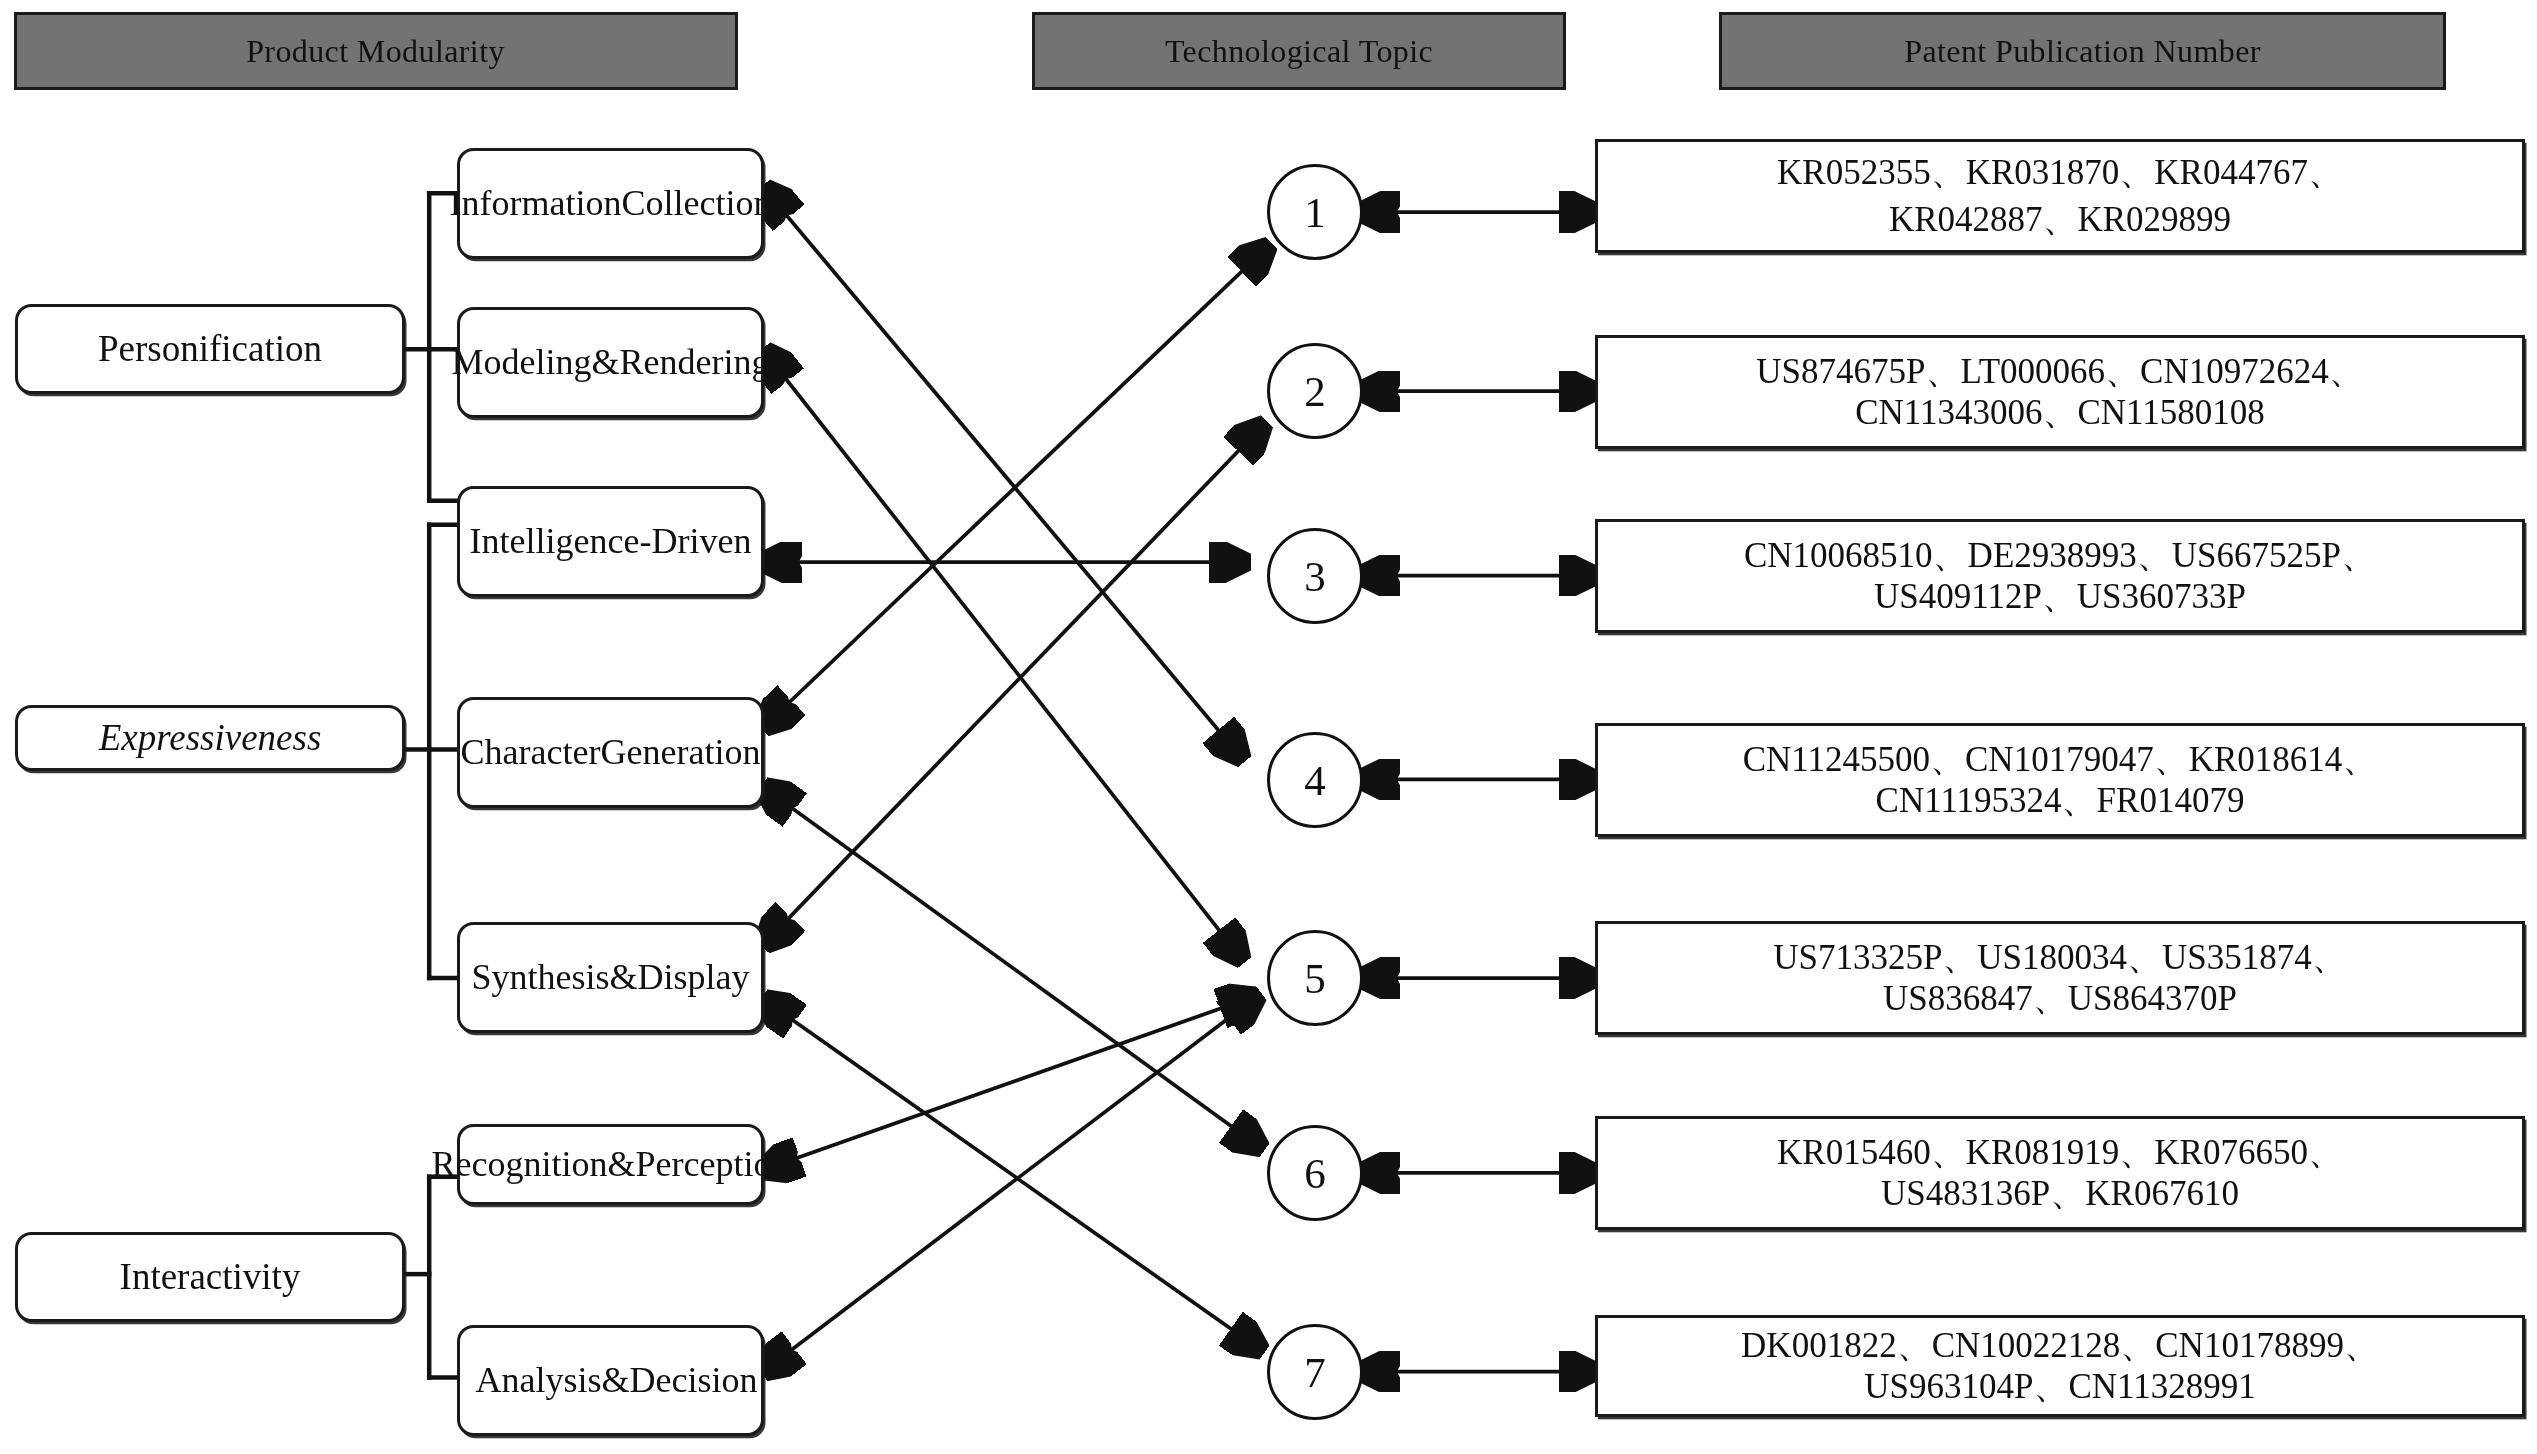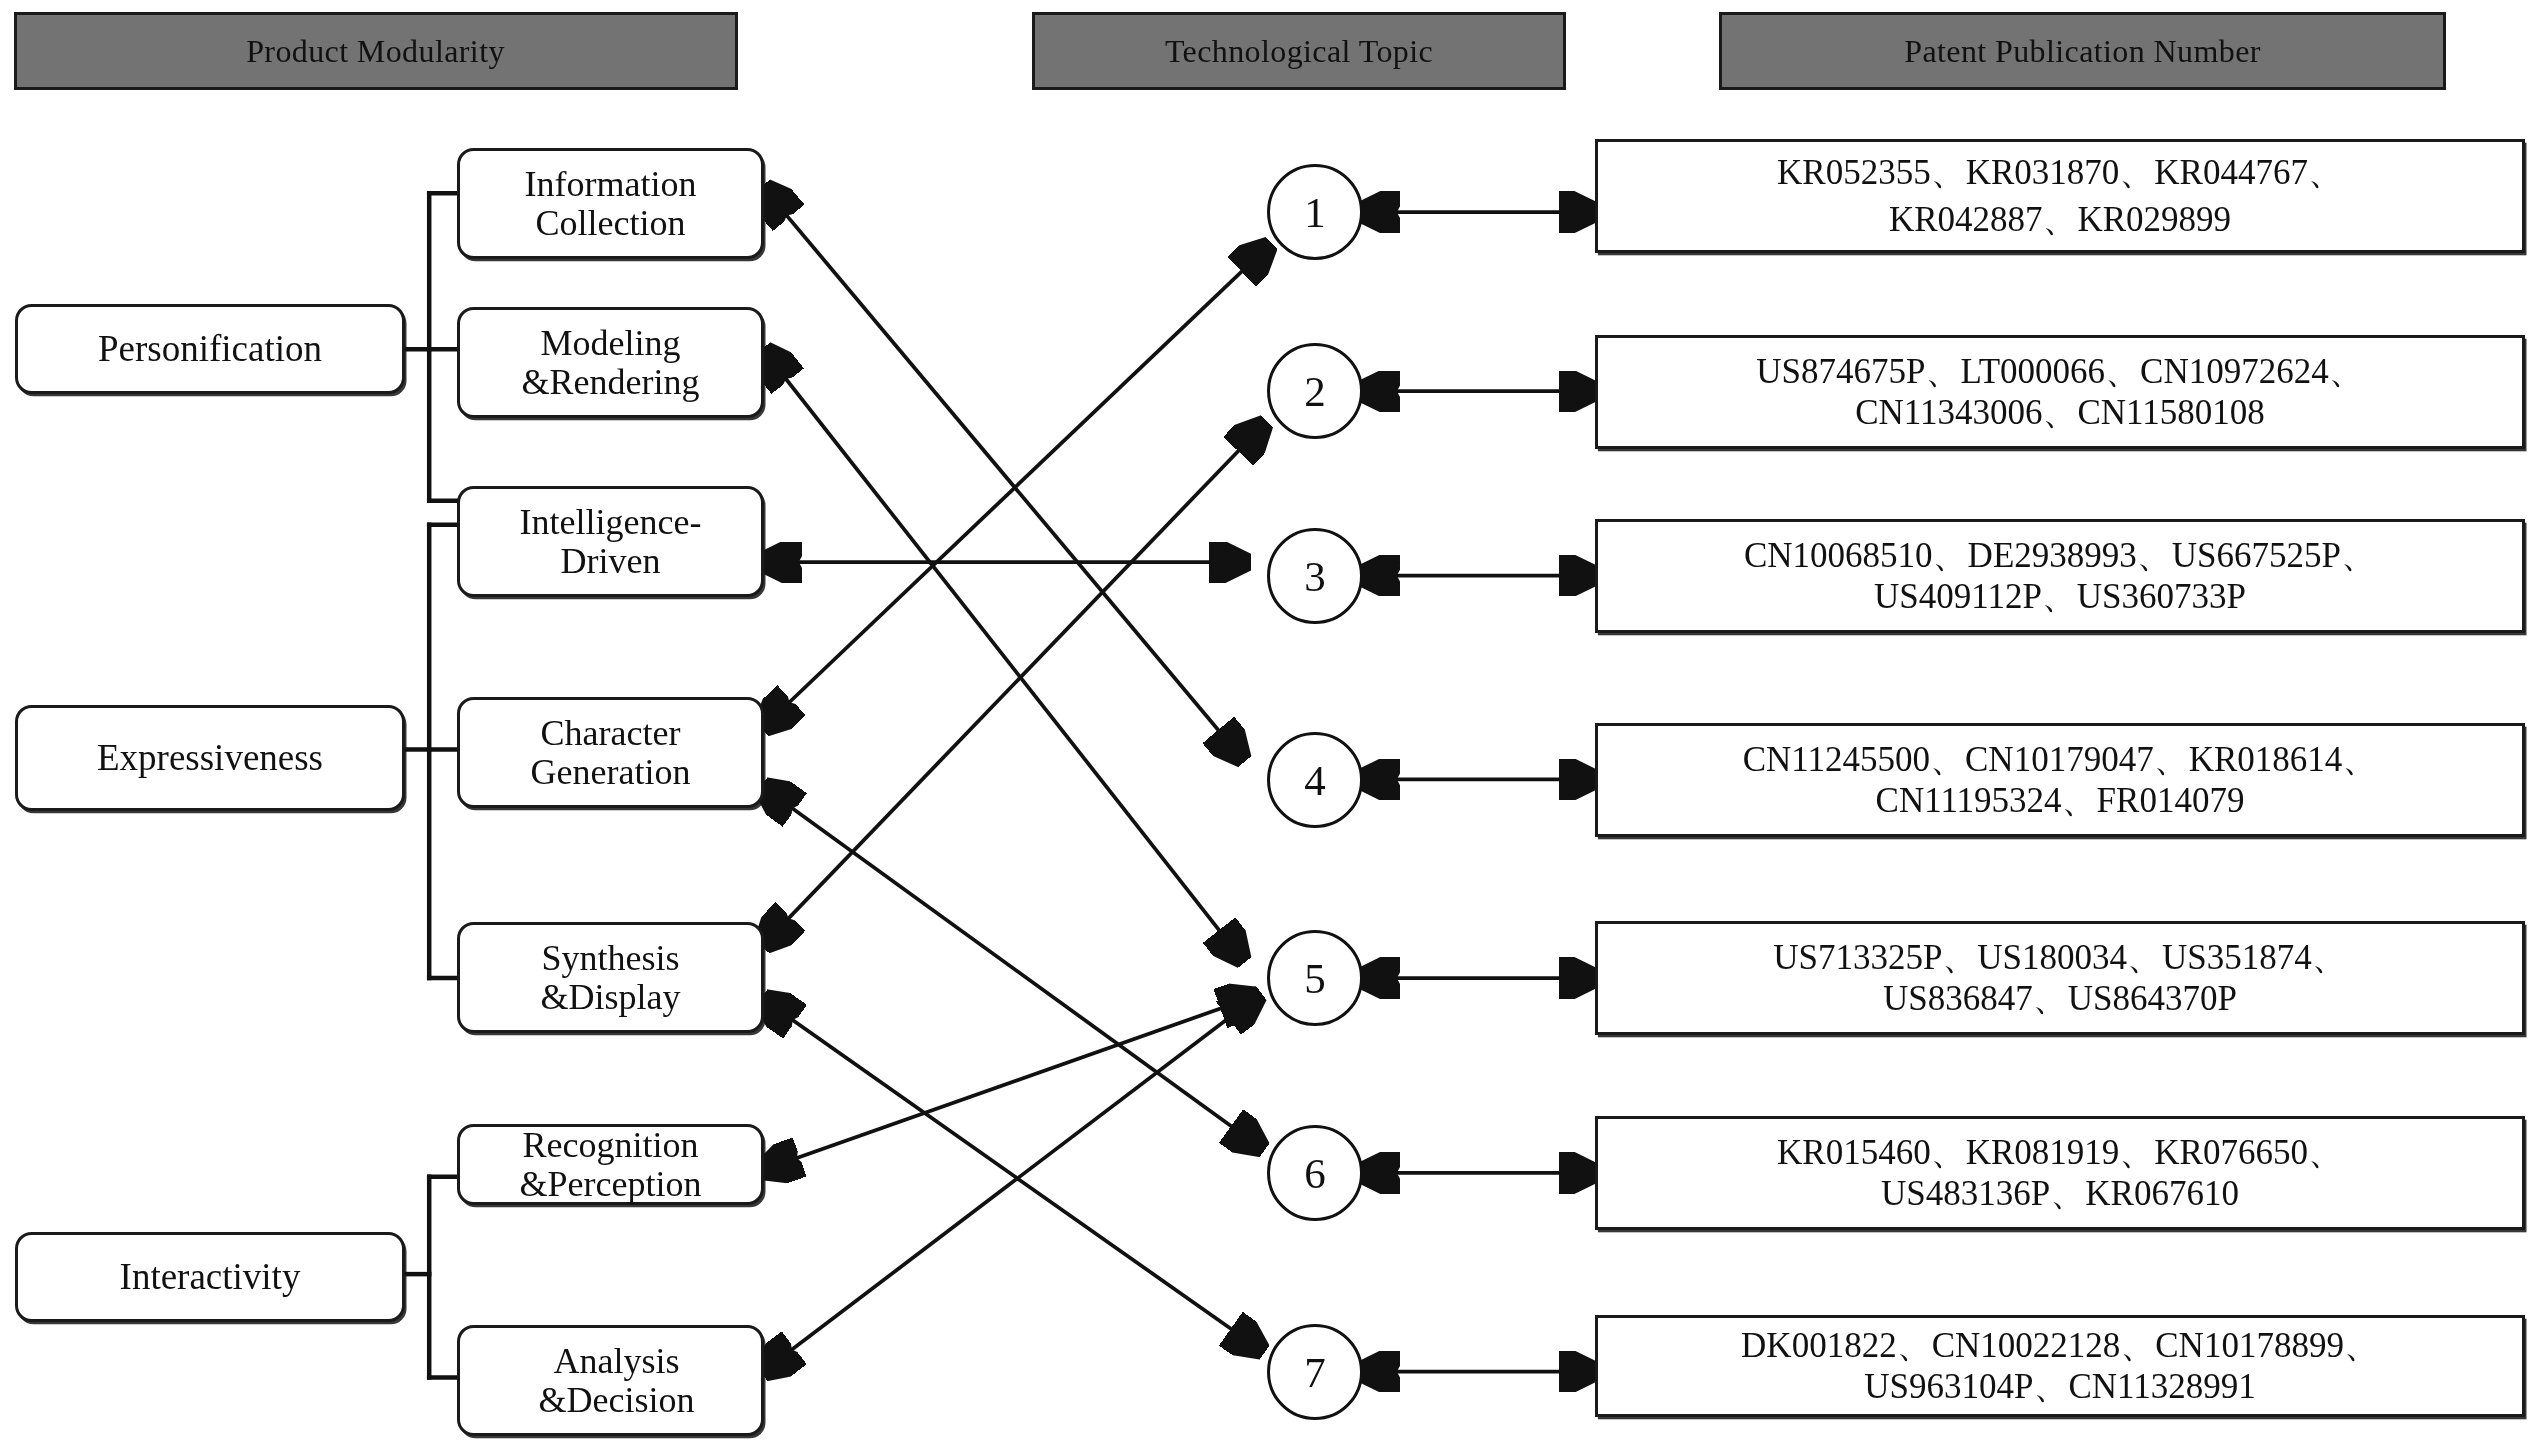--- a/index.html
+++ b/index.html
@@ -39,21 +39,21 @@
     box-shadow:2.2px 3px 0 -0.7px rgba(20,20,20,.85);
   }
 
   
   .mod{
     position:absolute;
     border:3px solid #1a1a1a;
     border-radius:16.5px;
     background:#fff;
     box-sizing:border-box;
-    display:flex;flex-direction:column;align-items:center;justify-content:center;
+    display:flex;flex-direction:row;align-items:center;justify-content:center;
     font-size:36px;
     line-height:1.08;
     text-align:center;
     white-space:nowrap;
     box-shadow:2.2px 3px 0 -0.7px rgba(20,20,20,.85);
   }
   .mod span{display:block;}
 
   
   .topic{
@@ -166,21 +166,21 @@
   <div class="hdr" style="left:1032px;top:12px;width:534px;height:78px;">
     <span>Technological Topic</span>
   </div>
   <div class="hdr" style="left:1719px;top:12px;width:727px;height:78px;">
     <span>Patent Publication Number</span>
   </div>
 
   <div class="cat" style="left:15px;top:304px;width:390px;height:90px;">
     <span>Personification</span>
   </div>
-  <div class="cat" style="left:15px;top:705px;width:390px;height:106px;">
+  <div class="cat" style="left:15px;top:705px;width:390px;height:66px;font-style:italic;">
     <span>Expressiveness</span>
   </div>
   <div class="cat" style="left:15px;top:1232px;width:390px;height:90px;">
     <span>Interactivity</span>
   </div>
 
   <div class="mod" style="left:457px;top:148px;width:307px;height:111px;">
     <span>Information</span>
     <span>Collection</span>
   </div>

